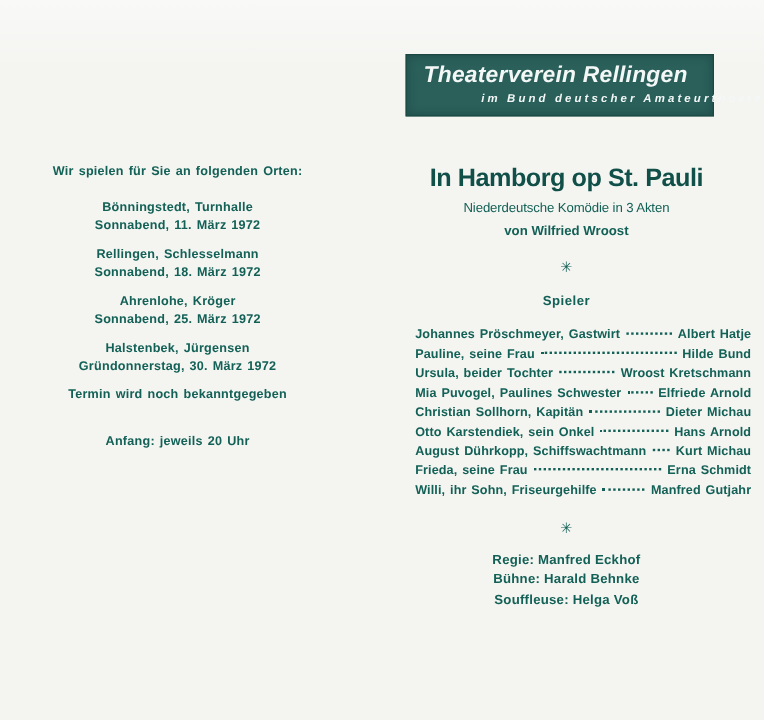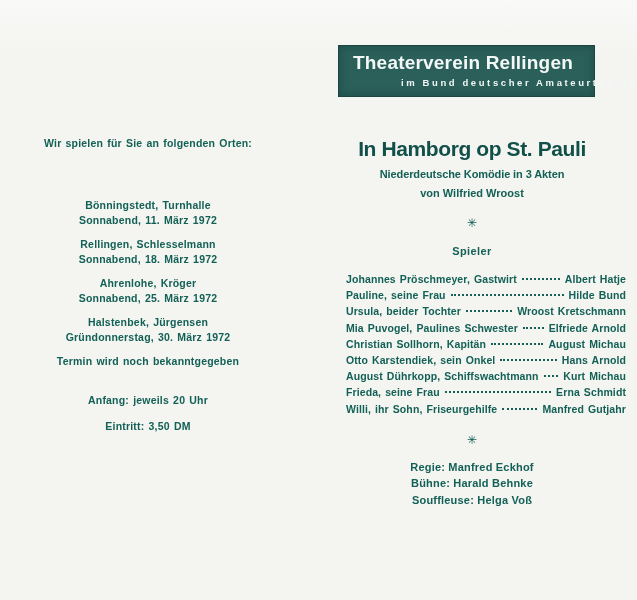--- a/index.html
+++ b/index.html
@@ -33,20 +33,21 @@
     left: 338px; top: 45px;
     width: 257px; height: 52px;
     background: var(--banner-bg);
     border: 1px solid var(--banner-border);
     box-shadow: inset 0 0 8px rgba(10,40,38,0.35);
     color: var(--banner-text);
     display: flex;
     flex-direction: column;
     justify-content: center;
     padding: 2px 10px 4px 14px;
+    font-style: italic;
   }
   .banner-title {
     font-size: 19px;
     font-weight: 700;
     letter-spacing: 0.2px;
     line-height: 22px;
     white-space: nowrap;
   }
   .banner-subtitle {
     font-size: 9.5px;
@@ -64,21 +65,21 @@
     width: 244px;
     text-align: center;
     font-weight: 700;
     font-size: 10.5px;
     letter-spacing: 0.2px;
     word-spacing: 1px;
   }
   .lc-heading {
     font-size: 10.5px;
     line-height: 14px;
-    margin-bottom: 48px;
+    margin-bottom: 16px;
     white-space: nowrap;
   }
   .venue { margin-bottom: 9px; }
   .venue div { line-height: 15px; white-space: nowrap; }
   .lc-start { margin-top: 24px; line-height: 15px; }
   .lc-admission { margin-top: 11px; line-height: 15px; }
 
   
   .right-col {
     position: absolute;
@@ -89,21 +90,21 @@
   .play-title {
     color: var(--title-text);
     font-size: 21px;
     font-weight: 700;
     letter-spacing: -0.4px;
     line-height: 26px;
     white-space: nowrap;
   }
   .play-subtitle {
     font-size: 11px;
-    font-weight: 700;
+    font-weight: 400;
     letter-spacing: -0.1px;
     margin-top: 6px;
     line-height: 13px;
     white-space: nowrap;
   }
   .play-author {
     font-size: 11px;
     font-weight: 700;
     margin-top: 6px;
     line-height: 13px;
@@ -178,21 +179,20 @@
     </div>
     <div class="venue">
       <div>Halstenbek, Jürgensen</div>
       <div>Gründonnerstag, 30. März 1972</div>
     </div>
     <div class="venue">
       <div>Termin wird noch bekanntgegeben</div>
     </div>
 
     <div class="lc-start">Anfang: jeweils 20 Uhr</div>
-    <div class="lc-admission">Eintritt: 3,50 DM</div>
   </div>
 
   <div class="right-col">
     <div class="play-title">In Hamborg op St. Pauli</div>
     <div class="play-subtitle">Niederdeutsche Komödie in 3 Akten</div>
     <div class="play-author">von Wilfried Wroost</div>
 
     <div class="star">✳</div>
 
     <div class="cast-heading">Spieler</div>
@@ -214,21 +214,21 @@
         <span>Wroost Kretschmann</span>
       </div>
       <div class="cast-row">
         <span>Mia Puvogel, Paulines Schwester</span>
         <span class="leader"></span>
         <span>Elfriede Arnold</span>
       </div>
       <div class="cast-row">
         <span>Christian Sollhorn, Kapitän</span>
         <span class="leader"></span>
-        <span>August Michau</span>
+        <span>Dieter Michau</span>
       </div>
       <div class="cast-row">
         <span>Otto Karstendiek, sein Onkel</span>
         <span class="leader"></span>
         <span>Hans Arnold</span>
       </div>
       <div class="cast-row">
         <span>August Dührkopp, Schiffswachtmann</span>
         <span class="leader"></span>
         <span>Kurt Michau</span>

